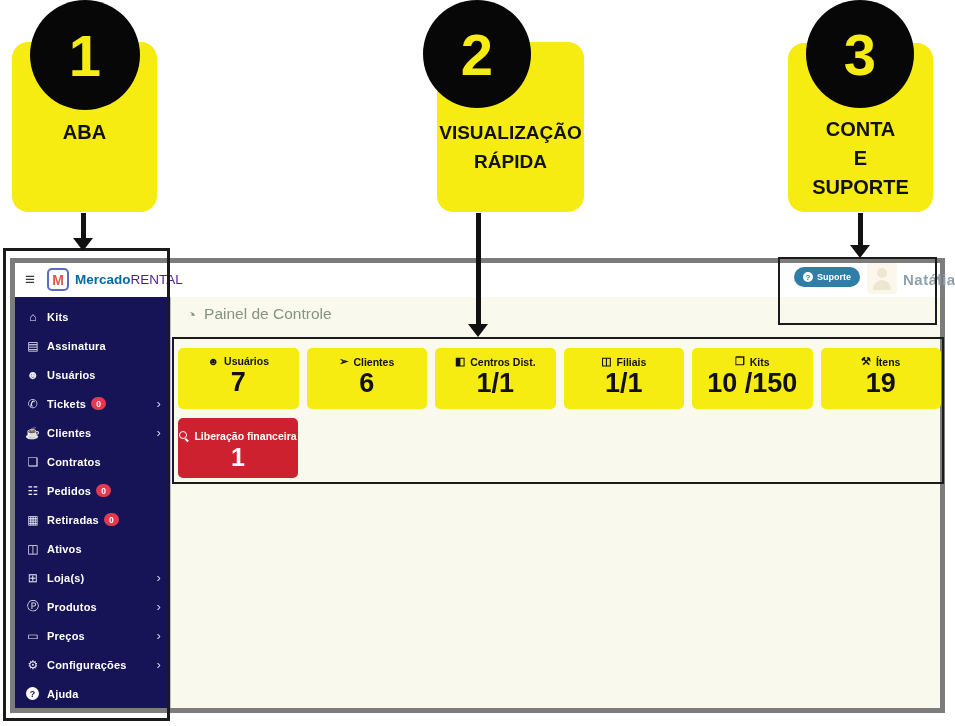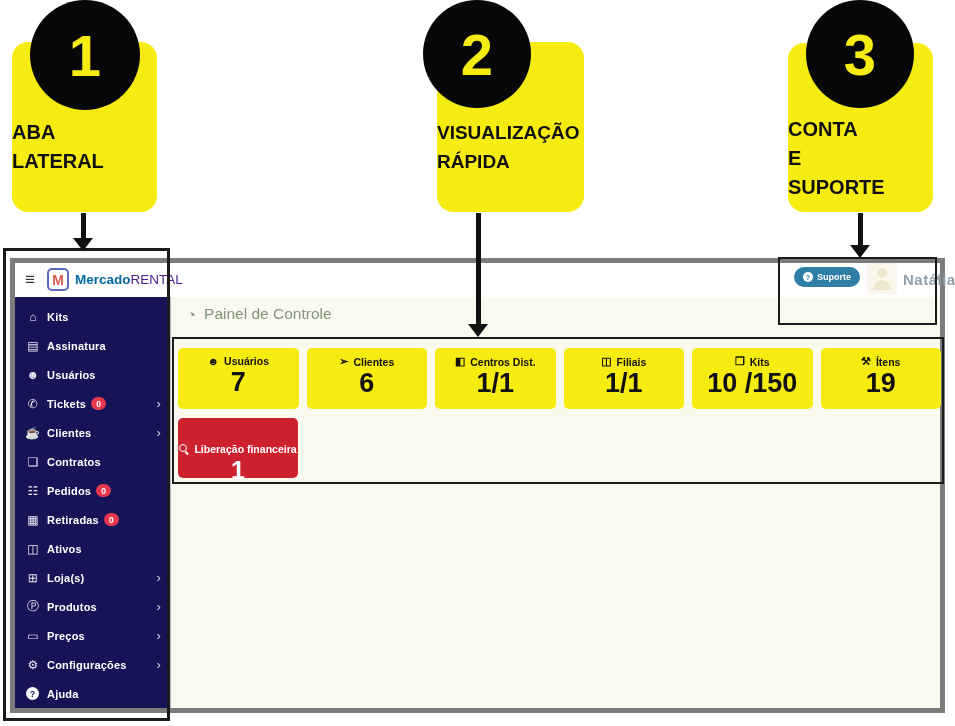--- a/index.html
+++ b/index.html
@@ -5,21 +5,21 @@
   * { margin:0; padding:0; box-sizing:border-box; }
   html,body { background:#fff; }
   body { font-family:"Liberation Sans", sans-serif; }
   .canvas { position:relative; width:955px; height:726px; background:#ffffff; overflow:hidden; }
 
   
   .callout-box { position:absolute; background:#f7ec11; border-radius:16px; z-index:6; }
   .callout-circle { position:absolute; background:#070707; border-radius:50%; z-index:7;
     display:flex; align-items:center; justify-content:center;
     color:#f7ec11; font-size:58px; font-weight:bold; }
-  .callout-text { position:absolute; left:0; right:0; top:76px; text-align:left;
+  .callout-text { position:absolute; left:0; right:0; top:76px; text-align:center;
     font-weight:bold; font-size:20px; line-height:29px; color:#111; letter-spacing:0px; }
   .arrow { position:absolute; z-index:6; }
   .arrow .shaft { position:absolute; background:#111; }
   .arrow .head { position:absolute; width:0; height:0;
     border-left:10px solid transparent; border-right:10px solid transparent;
     border-top:13px solid #111; }
 
   
   .hl-box { position:absolute; border:3px solid #1b1b1b; z-index:5; pointer-events:none; }
 
@@ -79,38 +79,37 @@
 
   
   .cards-row { position:absolute; left:163px; top:85px; width:763px; display:flex; gap:8px; }
   .card { flex:1; height:61px; background:#f7ec11; border-radius:5px; text-align:center;
     padding-top:7px; cursor:pointer; }
   .card-label { font-size:10.5px; font-weight:bold; color:#111;
     display:flex; align-items:center; justify-content:center; gap:5px; }
   .card-label .ci { font-size:11px; }
   .card-value { font-size:27px; font-weight:bold; color:#111; line-height:30px; }
   .card-red { position:absolute; left:163px; top:155px; width:120px; height:60px;
-    background:#ce2130; border-radius:5px; text-align:center; padding-top:25px; cursor:pointer; }
+    background:#ce2130; border-radius:5px; text-align:center; padding-top:12px; cursor:pointer; }
   .card-red .card-label { color:#fff; }
   .card-red .card-value { color:#fff; font-size:25px; }
   .mag { position:relative; display:inline-block; width:10px; height:10px; }
   .mag::before { content:''; position:absolute; left:0; top:0; width:6px; height:6px;
     border:1.5px solid #fff; border-radius:50%; }
   .mag::after { content:''; position:absolute; left:7px; top:7px; width:4px; height:1.6px;
     background:#fff; transform:rotate(45deg); transform-origin:0 0; }
 </style>
 </head>
 <body>
 
 <div class="canvas">
 
   <div class="callout-box" style="left:12px; top:42px; width:145px; height:170px;">
     <div class="callout-text">
       <div>ABA</div>
-      <div>LATERAL</div>
     </div>
   </div>
   <div class="callout-circle" style="left:30px; top:0px; width:110px; height:110px;">
     <span>1</span>
   </div>
   <div class="arrow">
     <div class="shaft" style="left:81px; top:213px; width:5px; height:27px;"></div>
     <div class="head" style="left:73px; top:238px;"></div>
   </div>
 

